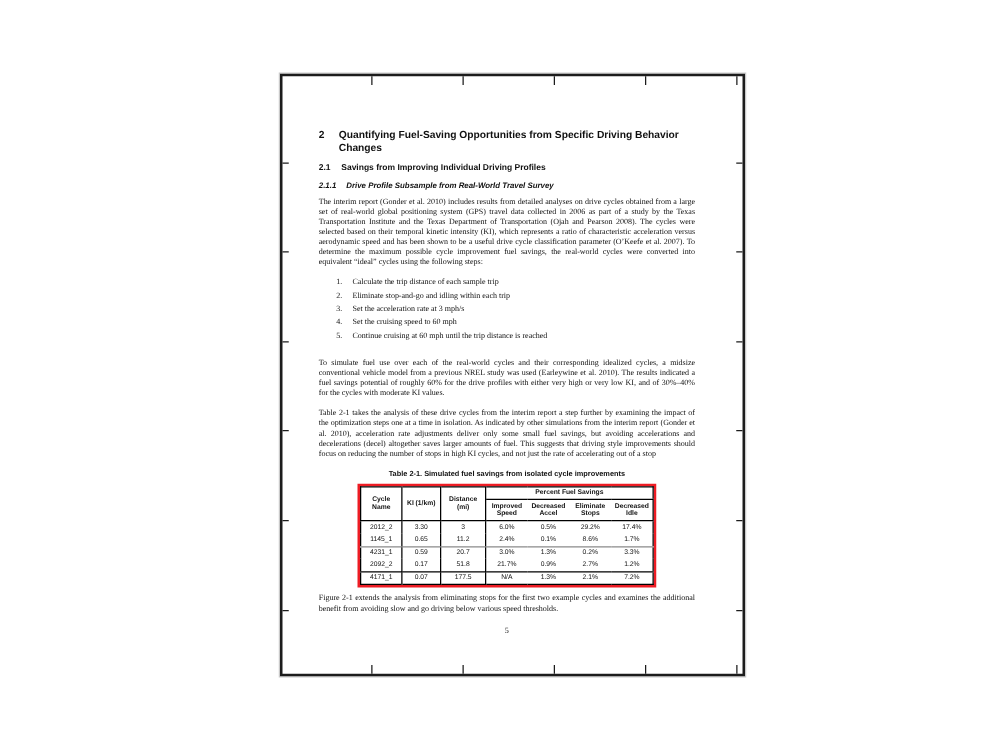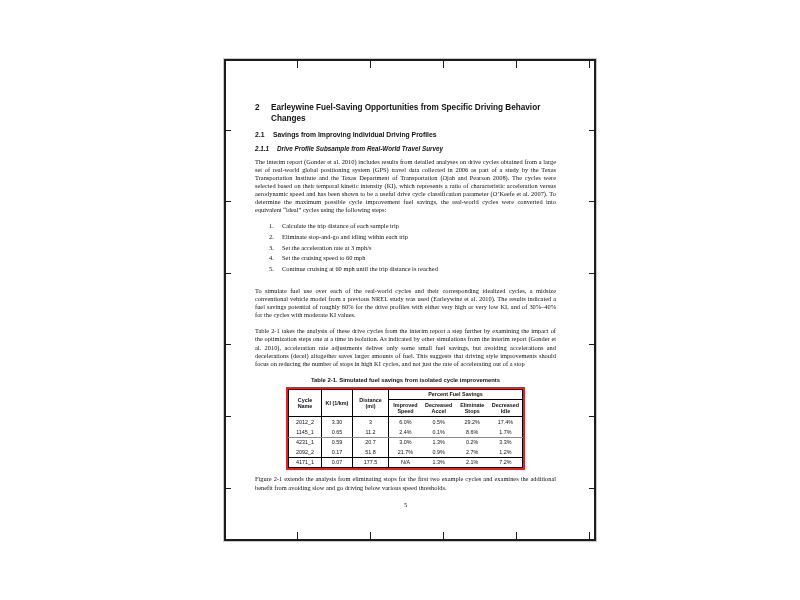--- a/index.html
+++ b/index.html
@@ -102,21 +102,21 @@
         <div class="tick h" style="top: 355px; left: 0px;"></div>
         <div class="tick h" style="top: 355px; right: 0px;"></div>
         <div class="tick h" style="top: 427px; left: 0px;"></div>
         <div class="tick h" style="top: 427px; right: 0px;"></div>
       </div>
 
     <div class="content">
 
       <div class="h1">
         <span class="num">2</span>
-        <span>Earleywine Fuel-Saving Opportunities from Specific Driving Behavior Changes</span>
+        <span>Quantifying Fuel-Saving Opportunities from Specific Driving Behavior Changes</span>
       </div>
 
       <div class="h2">
         <span class="num">2.1</span>
         <span>Savings from Improving Individual Driving Profiles</span>
       </div>
 
       <div class="h3">
         <span class="num">2.1.1</span>
         <span>Drive Profile Subsample from Real-World Travel Survey</span>

